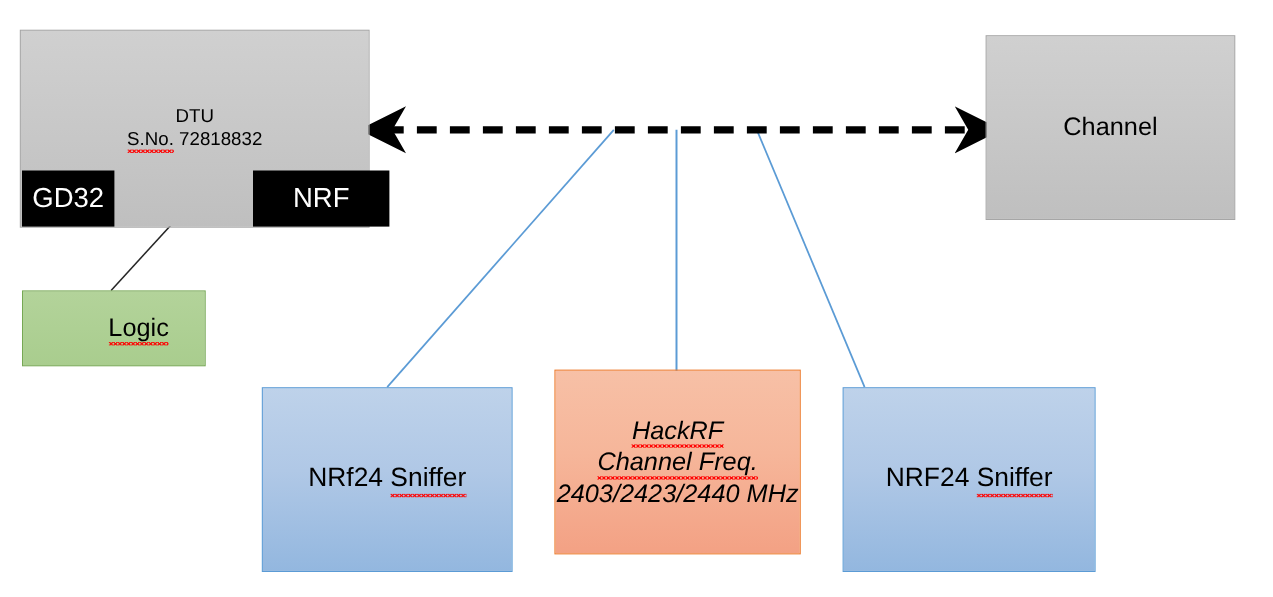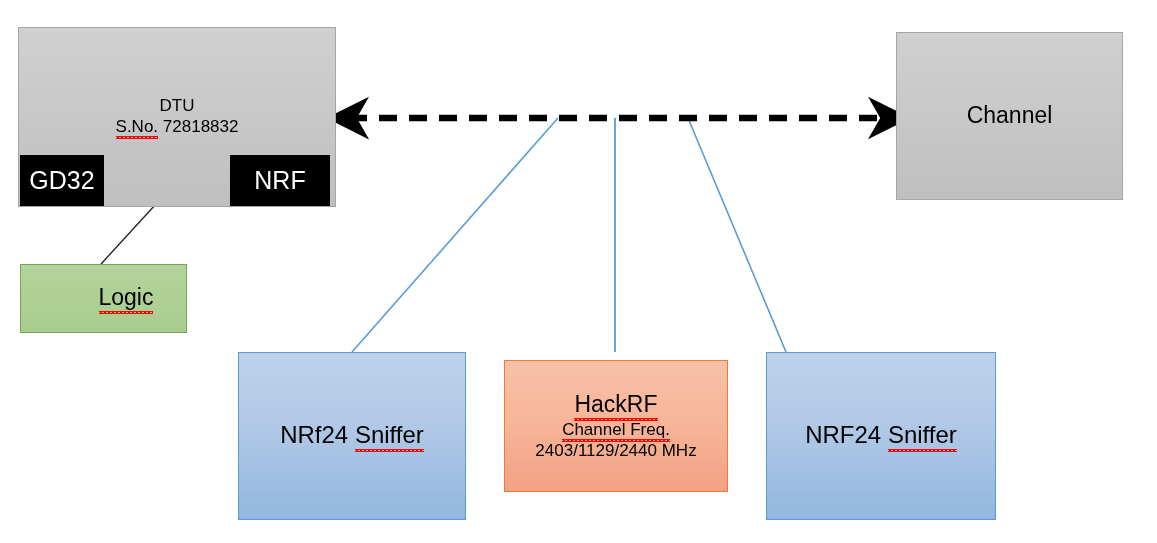--- a/index.html
+++ b/index.html
@@ -62,21 +62,21 @@
     background: #000000;
     color: #ffffff;
     display: flex;
     align-items: center;
     justify-content: center;
     font-size: 25px;
     top: 155px;
     height: 51px;
   }
   #chip-gd32 { left: 20px; width: 84px; }
-  #chip-nrf  { left: 230px; width: 100px; }
+  #chip-nrf  { left: 230px; width: 124px; }
 
   
   #logic-box {
     left: 20px; top: 264px; width: 167px; height: 69px;
     background: linear-gradient(180deg, #b3d39a 0%, #a9cd8e 100%);
     border: 1px solid #76a853;
     font-size: 23px;
     padding-left: 45px;
   }
 
@@ -87,26 +87,27 @@
     border: 1px solid #5b9bd5;
   }
   #sniffer-right {
     left: 766px; top: 352px; width: 230px; height: 168px;
     background: linear-gradient(180deg, #bed2ea 0%, #b0c8e6 45%, #93b7df 100%);
     border: 1px solid #5b9bd5;
   }
   .sniffer .lbl { font-size: 24px; }
 
   #hackrf-box {
-    left: 504px; top: 360px; width: 224px; height: 132px;
+    left: 504px; top: 336px; width: 224px; height: 168px;
     background: linear-gradient(180deg, #f7c0a6 0%, #f6b69a 45%, #f3a184 100%);
     border: 1px solid #ed7d31;
+    font-style: italic;
   }
   #hackrf-box .lbl-title { font-size: 23px; }
-  #hackrf-box .lbl-sub { font-size: 17px; }
+  #hackrf-box .lbl-sub { font-size: 23px; }
 
   
   .sq {
     position: relative;
     display: inline-block;
     padding-bottom: 1px;
   }
   .sq::after {
     content: "";
     position: absolute;
@@ -172,20 +173,20 @@
     <div class="txt-line"><span class="sq">Logic</span></div>
   </div>
 
   <div class="node sniffer" id="sniffer-left">
     <div class="lbl txt-line">NRf24 <span class="sq">Sniffer</span></div>
   </div>
 
   <div class="node" id="hackrf-box">
     <div class="lbl-title txt-line"><span class="sq">HackRF</span></div>
     <div class="lbl-sub txt-line"><span class="sq">Channel Freq.</span></div>
-    <div class="lbl-sub txt-line">2403/1129/2440 MHz</div>
+    <div class="lbl-sub txt-line">2403/2423/2440 MHz</div>
   </div>
 
   <div class="node sniffer" id="sniffer-right">
     <div class="lbl txt-line">NRF24 <span class="sq">Sniffer</span></div>
   </div>
 
 </div>
 
 </body></html>

